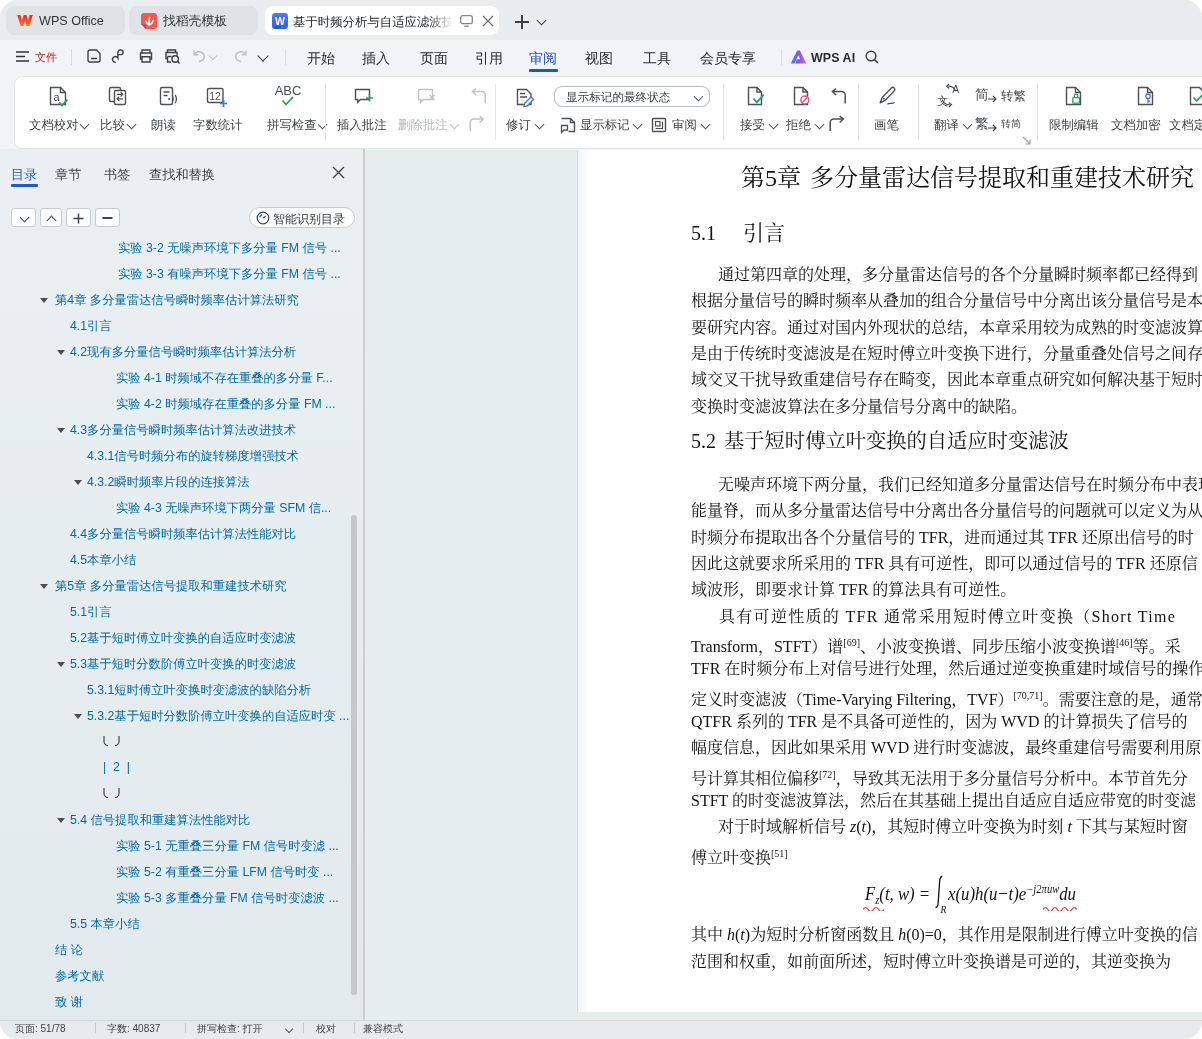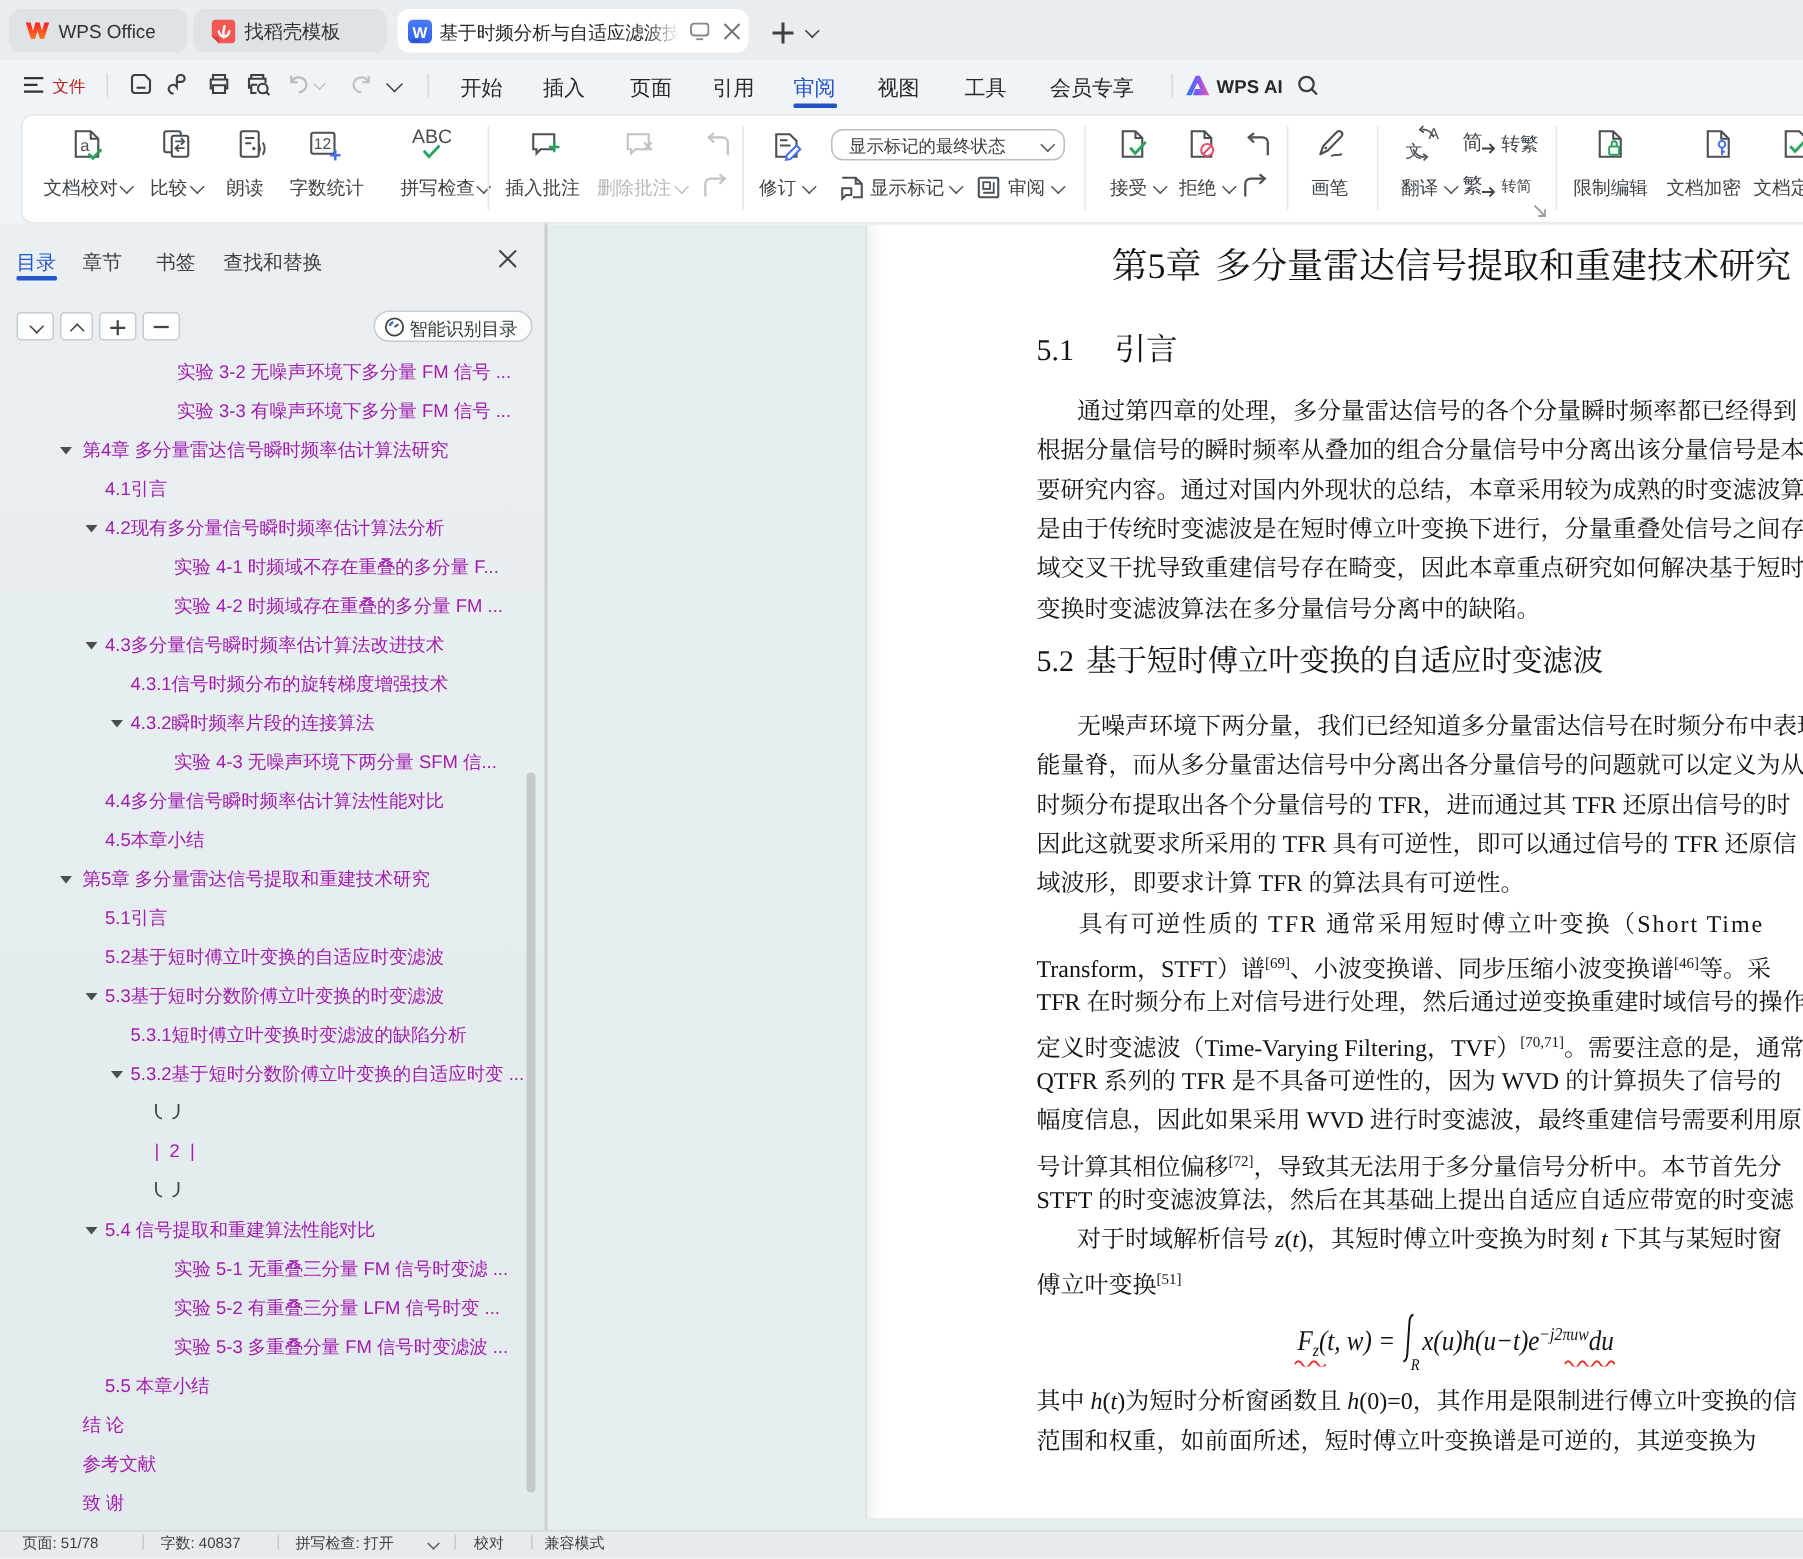--- a/index.html
+++ b/index.html
@@ -1,14 +1,14 @@
 <!DOCTYPE html>
 <html><head><meta charset="utf-8"><style>
 html,body{margin:0;padding:0}
-#app{position:relative;width:1202px;height:1039px;overflow:hidden;background:#e6edef;font-family:"Liberation Sans",sans-serif;}
+#app{position:relative;width:1202px;height:1039px;overflow:hidden;background:#e6edef;font-family:"Liberation Sans",sans-serif;border-radius:18px;}
 .abs{position:absolute}
 .nw{white-space:nowrap}
 
 .chev{position:absolute;width:6px;height:6px;border-right:1.4px solid #555a5f;border-bottom:1.4px solid #555a5f;transform:rotate(45deg)}
 .chevup{position:absolute;width:6px;height:6px;border-left:1.4px solid #555a5f;border-top:1.4px solid #555a5f;transform:rotate(45deg)}
 
 #tabbar{position:absolute;left:0;top:0;width:1202px;height:40px;background:#e9edef}
 .tab{position:absolute;top:6px;height:29px;border-radius:8px;background:#dfe3e6}
 
 #menubar{position:absolute;left:0;top:40px;width:1202px;height:36px;background:#f0f4f6}
@@ -16,21 +16,21 @@
 #panel{position:absolute;left:14px;top:76px;width:1210px;height:73px;background:#ffffff;border:1px solid #e3e6e8;border-radius:8px;box-sizing:border-box}
 .mi{position:absolute;top:49.5px;font-size:14px;color:#262a2e}
 .vsep{position:absolute;width:1px;background:#d5d9dc}
 .rsep{position:absolute;width:1px;background:#e4e7e9;top:84px;height:56px}
 .rlab{position:absolute;top:117px;font-size:12.4px;color:#3e4348;white-space:nowrap}
 .glab{color:#b4b8bc}
 
 #sidebar{position:absolute;left:0;top:149px;width:363px;height:871px;background:linear-gradient(180deg,#eaf0f2,#e2eaed)}
 #sbdiv{position:absolute;left:363px;top:149px;width:2px;height:871px;background:#c9ced2}
 .sbtab{position:absolute;top:166px;font-size:13.2px;color:#3c4145}
-.tocrow{position:absolute;font-size:12.3px;color:#a21caf;white-space:nowrap}
+.tocrow{position:absolute;font-size:12.3px;color:#0369a1;white-space:nowrap}
 .tri{position:absolute;width:0;height:0;border-left:4px solid transparent;border-right:4px solid transparent;border-top:5px solid #4a4e52}
 .sbtn{position:absolute;top:208px;height:19px;background:#fdfefe;border:1px solid #c6cbcf;border-radius:3px;box-sizing:border-box}
 
 #page{position:absolute;left:577px;top:150px;width:625px;height:862px;background:#ffffff;border-left:1px solid #d8dde0;box-sizing:border-box}
 .dl{position:absolute;font-family:"Liberation Serif","Noto Serif CJK SC","Noto Serif SC",serif;font-size:16px;color:#131313;white-space:nowrap;line-height:26px;height:26px}
 .dl sup{font-size:10px;vertical-align:6px;letter-spacing:0}
 
 #status{position:absolute;left:0;top:1020px;width:1202px;height:19px;background:#e8ebed;border-top:1px solid #d4d9db;box-sizing:border-box}
 .st{position:absolute;top:1021.5px;font-size:10px;color:#3d4145;white-space:nowrap}
 .ssep{position:absolute;top:1023px;width:1px;height:10px;background:#c5cacd}

